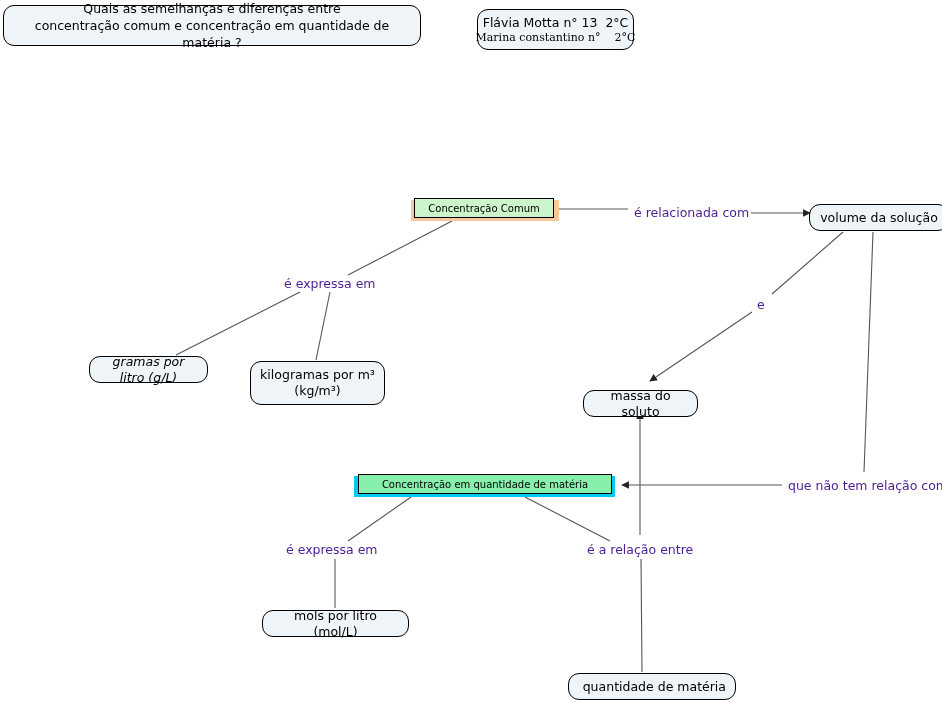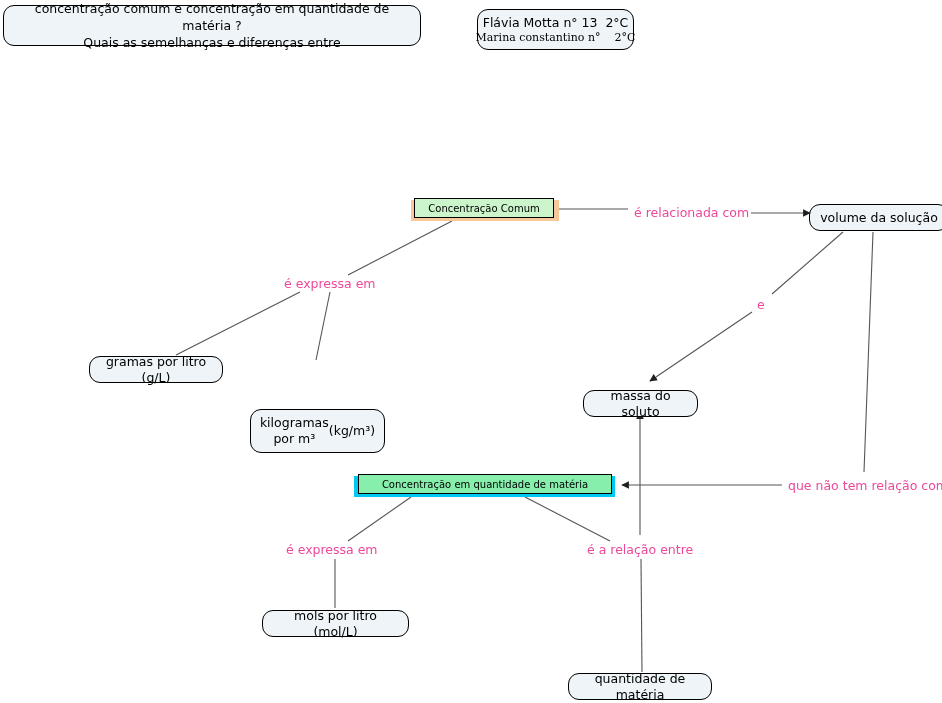--- a/index.html
+++ b/index.html
@@ -92,21 +92,21 @@
   
   .halo {
     position: absolute;
     z-index: 3;
   }
 
   
   .link-label {
     position: absolute;
     font-size: 12.5px;
-    color: #ec4899;
+    color: #4c1d95;
     white-space: nowrap;
     background: #ffffff;
     padding: 0 2px;
     z-index: 4;
   }
 </style>
 </head>
 <body>
 
 <div id="canvas">
@@ -137,61 +137,61 @@
     <line x1="335" y1="559" x2="335" y2="608" stroke="#555555" stroke-width="1.1"></line>
 
     <line x1="525" y1="497" x2="610" y2="541" stroke="#555555" stroke-width="1.1"></line>
 
     <line x1="640" y1="535" x2="640" y2="412" stroke="#555555" stroke-width="1.1" marker-end="url(#arrow)"></line>
 
     <line x1="641" y1="559" x2="642" y2="672" stroke="#555555" stroke-width="1.1"></line>
   </svg>
 
   <div class="node question" style="left:3px; top:5px; width:418px; height:41px;">
+    <span>Quais as semelhanças e diferenças entre</span>
     <span>concentração comum e concentração em quantidade de matéria ?</span>
-    <span>Quais as semelhanças e diferenças entre</span>
   </div>
 
   <div class="node author" style="left:477px; top:9px; width:157px; height:41px;">
     <span class="author-line1">Flávia Motta n° 13  2°C</span>
     <span class="author-line2">Marina constantino n°    2°C</span>
   </div>
 
   <div class="halo" style="left:411px; top:200px; width:148px; height:21px; background:#f7c89a;"></div>
   <div class="node squared green-fill" style="left:414px; top:198px; width:140px; height:20px;">
     <span>Concentração Comum</span>
   </div>
 
   <div class="node rounded" style="left:809px; top:204px; width:140px; height:27px;">
     <span>volume da solução</span>
   </div>
 
-  <div class="node rounded" style="left:89px; top:356px; width:134px; height:27px;">
+  <div class="node rounded" style="left:89px; top:356px; width:119px; height:27px;font-style:italic;">
     <span>gramas por litro (g/L)</span>
   </div>
 
-  <div class="node rounded" style="left:250px; top:361px; width:135px; height:44px; flex-direction:row;margin-top:48px;">
+  <div class="node rounded" style="left:250px; top:361px; width:135px; height:44px; flex-direction:column;">
     <span>kilogramas por m³</span>
     <span>(kg/m³)</span>
   </div>
 
   <div class="node rounded" style="left:583px; top:382px; width:115px; height:27px;margin-top:8px;">
     <span>massa do soluto</span>
   </div>
 
   <div class="halo" style="left:354px; top:476px; width:261px; height:21px; background:#00c8f0;"></div>
   <div class="node squared yellow-fill" style="left:358px; top:474px; width:254px; height:20px;">
     <span>Concentração em quantidade de matéria</span>
   </div>
 
   <div class="node rounded" style="left:262px; top:610px; width:147px; height:27px;">
     <span>mols por litro (mol/L)</span>
   </div>
 
-  <div class="node rounded" style="left:568px; top:673px; width:144px; height:27px;">
+  <div class="node rounded" style="left:568px; top:673px; width:168px; height:27px;justify-content:flex-end;">
     <span>quantidade de matéria</span>
   </div>
 
   <div class="link-label" style="left:632px; top:205px;">
     <span>é relacionada com</span>
   </div>
 
   <div class="link-label" style="left:282px; top:276px;">
     <span>é expressa em</span>
   </div>

